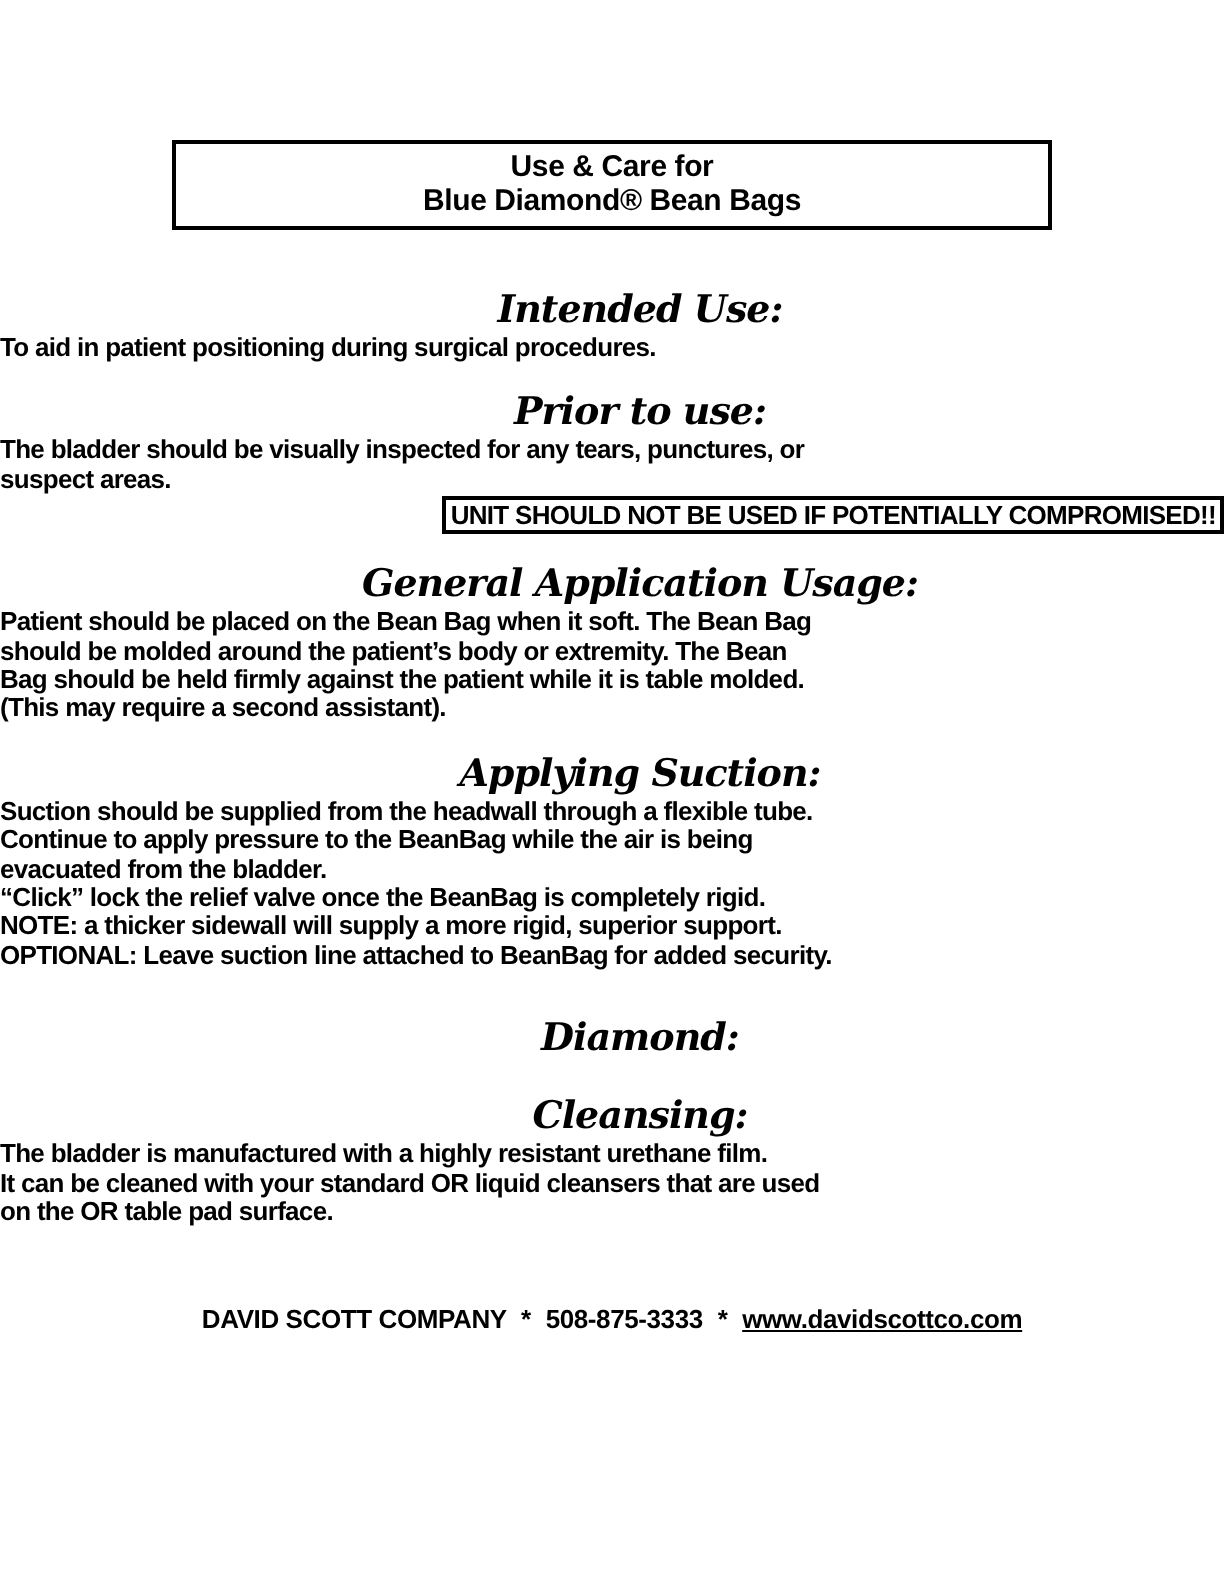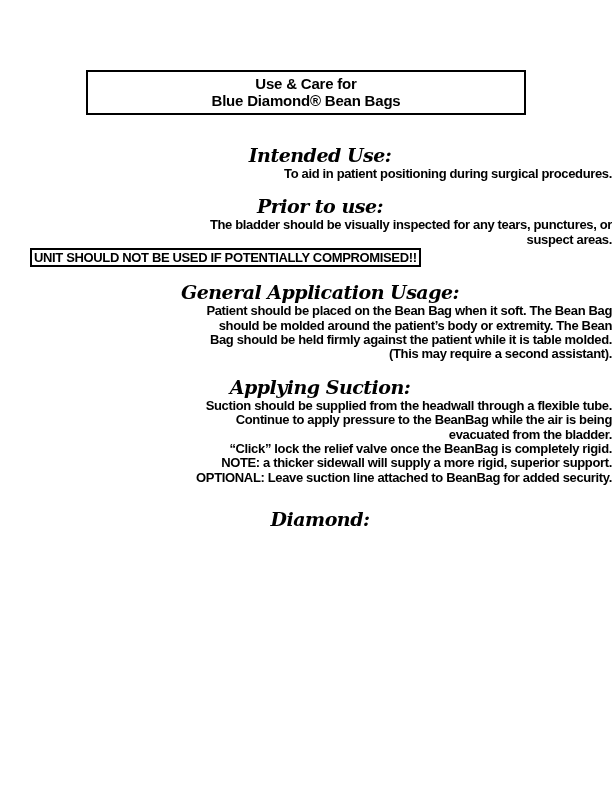--- a/index.html
+++ b/index.html
@@ -47,28 +47,28 @@
     font-size: 19px;
     line-height: 20px;
     text-align: center;
     margin: 0 0 2px 0;
     letter-spacing: -0.5px;
     padding-left: 28px;
   }
   .body-lines {
     font-size: 13px;
     line-height: 14.4px;
-    text-align: right;
+    text-align: left;
     margin: 0;
     white-space: pre-line;
     letter-spacing: -0.35px;
   }
   .warning-row {
-    text-align: left;
-    margin: 1px 16px;
+    text-align: right;
+    margin: 1px 0;
     padding-left: 14px;
   }
   .warning-box {
     display: inline-block;
     border: 2px solid #000000;
     padding: 0 2px;
     font-size: 13px;
     line-height: 15px;
     letter-spacing: -0.35px;
   }
@@ -124,15 +124,28 @@
 evacuated from the bladder.
 “Click” lock the relief valve once the BeanBag is completely rigid.
 NOTE: a thicker sidewall will supply a more rigid, superior support.
 OPTIONAL: Leave suction line attached to BeanBag for added security.</p>
   </div>
 
   <div class="section verify-gap">
     <h2 class="section-heading">Diamond:</h2>
   </div>
 
+  <div class="section cleansing-gap">
+    <h2 class="section-heading">Cleansing:</h2>
+    <p class="body-lines">The bladder is manufactured with a highly resistant urethane film.
+It can be cleaned with your standard OR liquid cleansers that are used
+on the OR table pad surface.</p>
+  </div>
 
+  <div class="doc-footer">
+    <span>DAVID SCOTT COMPANY</span>
+    <span class="sep">*</span>
+    <span>508-875-3333</span>
+    <span class="sep">*</span>
+    <span class="url">www.davidscottco.com</span>
+  </div>
 
 </div>
 
 </body></html>

